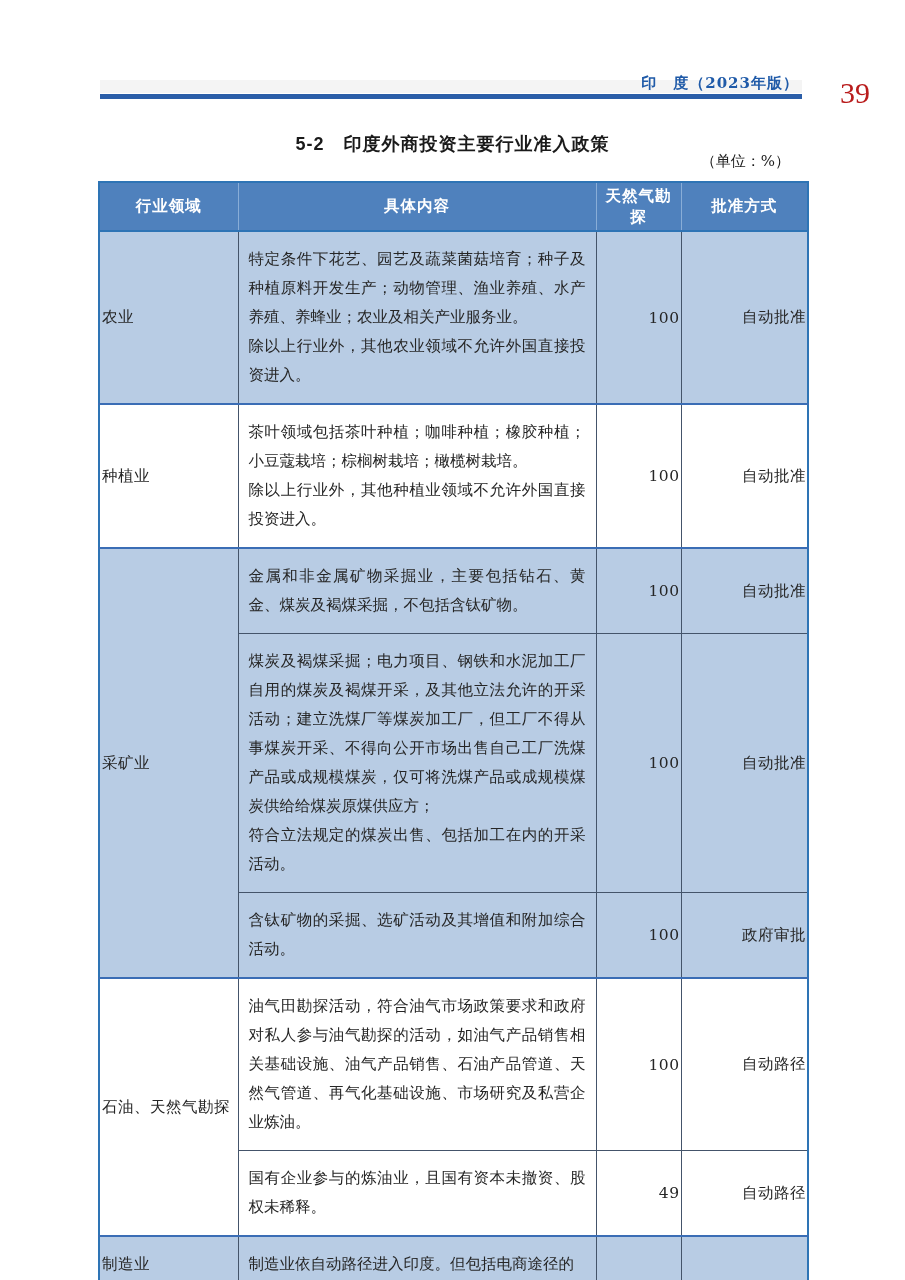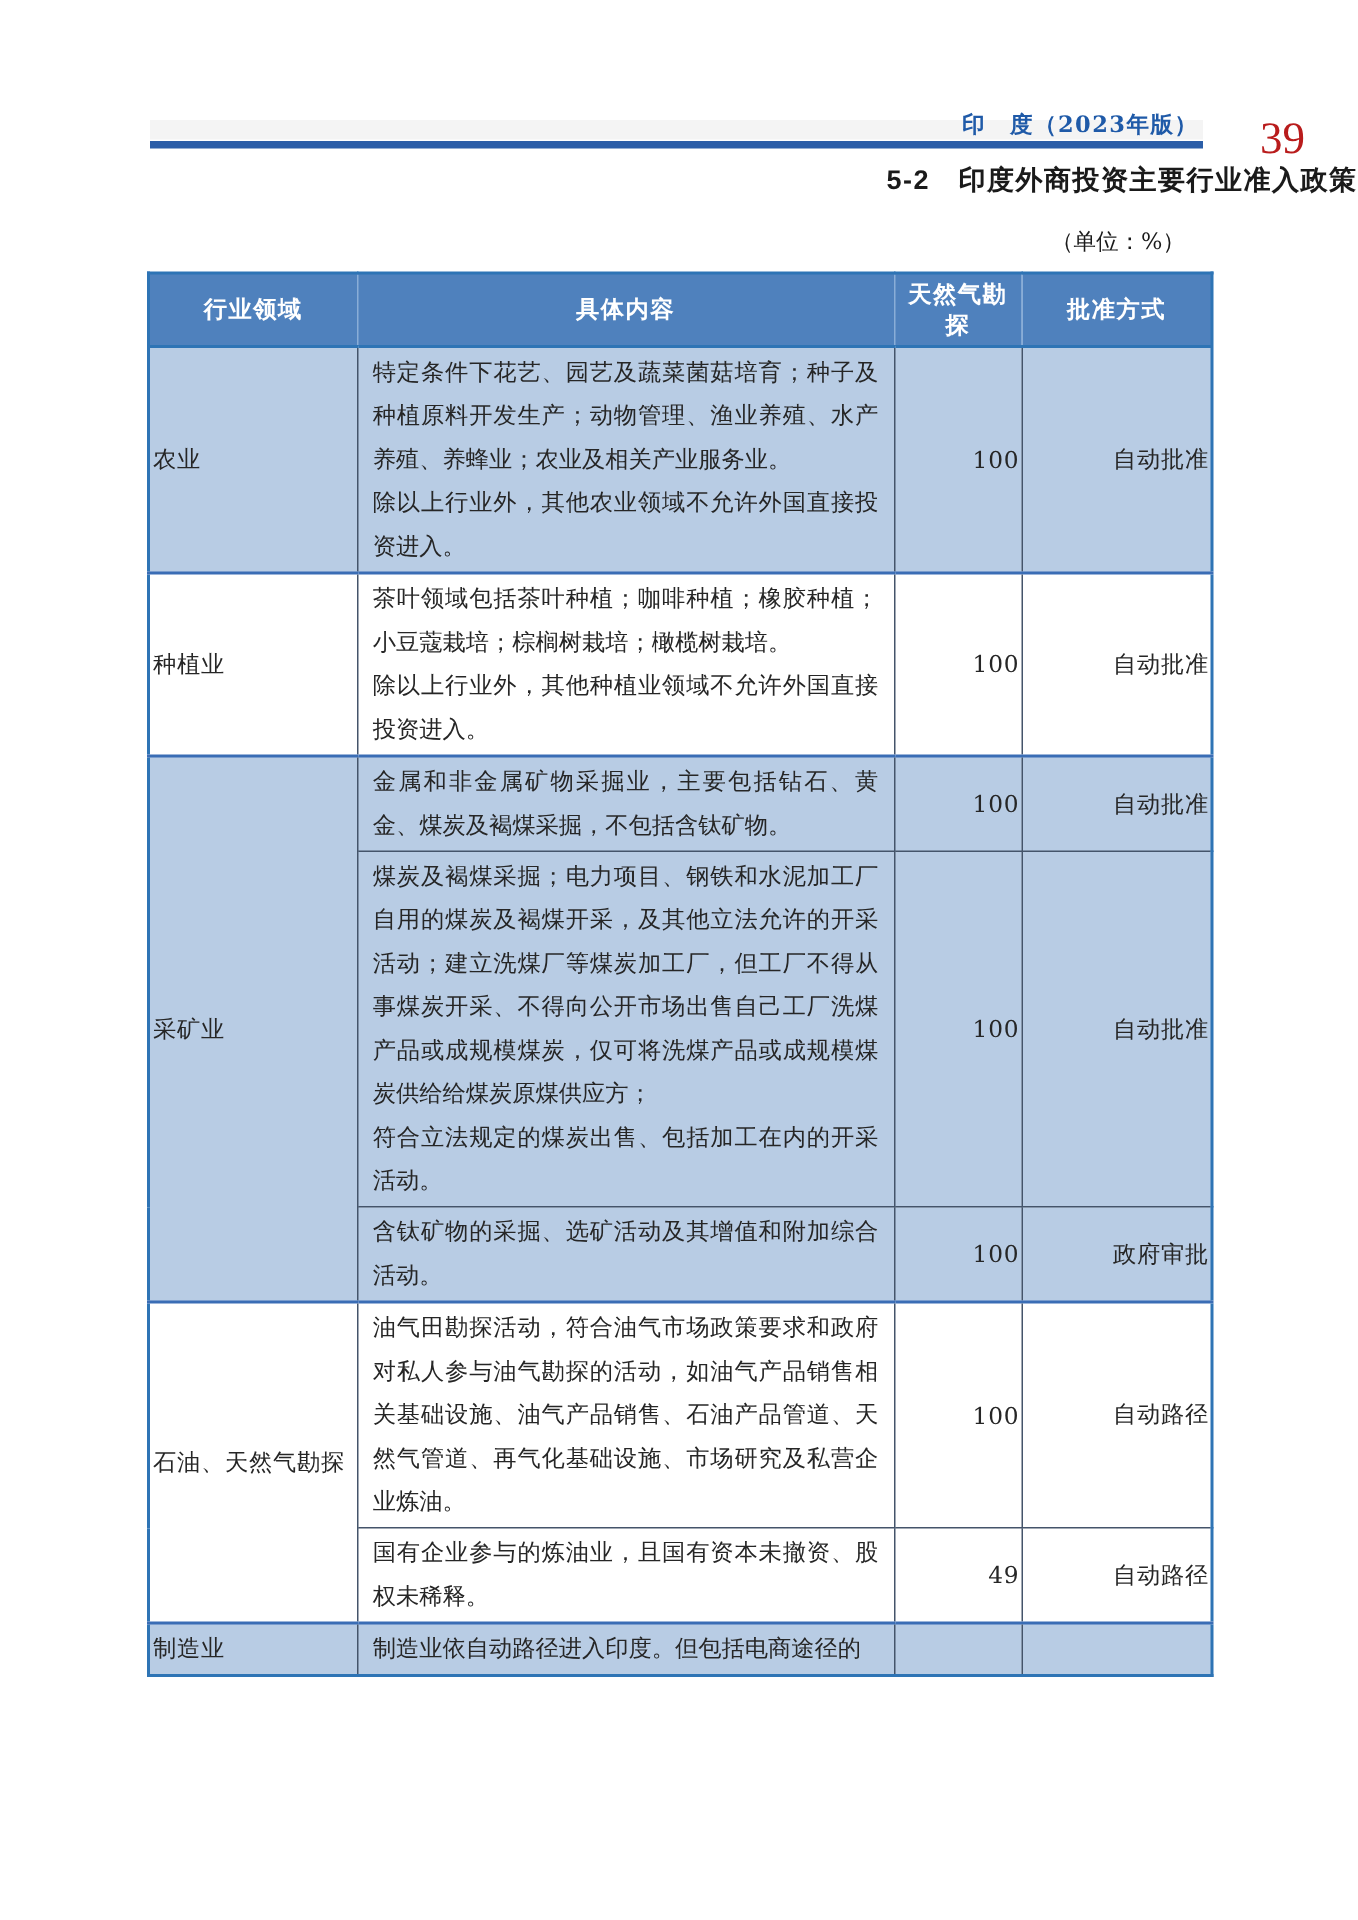--- a/index.html
+++ b/index.html
@@ -30,22 +30,22 @@
   }
   .page-number {
     position: absolute; top: 76px; left: 810px;
     font-size: 30px; color: #b91c1c;
     font-family: Liberation Serif, serif;
     margin-left: 30px;
   }
 
   
   .doc-title {
-    position: absolute; top: 108px; left: 0; width: 905px;
-    text-align: right;
+    position: absolute; top: 132px; left: 0; width: 905px;
+    text-align: center;
     font-family: "Liberation Sans", "DejaVu Sans", sans-serif;
     font-size: 18px; font-weight: bold; color: #1a1a1a;
     letter-spacing: 1px;
   }
   .unit-note {
     position: absolute; top: 152px; right: 115px;
     font-size: 15px; color: #1a1a1a;
   }
 
   
@@ -74,21 +74,21 @@
   }
   table.policy tr.group-start td { border-top: 2px solid #3a6db5; }
   td.shade { background: #b8cce4; }
   td.sector {
     text-align: left;
     padding: 2px;
     white-space: nowrap;
     letter-spacing: 0.5px;
   }
   td.content {
-    padding: 2px 10px;
+    padding: 13px 10px;
     line-height: 29px;
     text-align: justify;
   }
   td.content p { margin: 0; }
   td.cap, td.approval {
     text-align: right;
     letter-spacing: 0.5px;
   }
 </style>
 </head>

